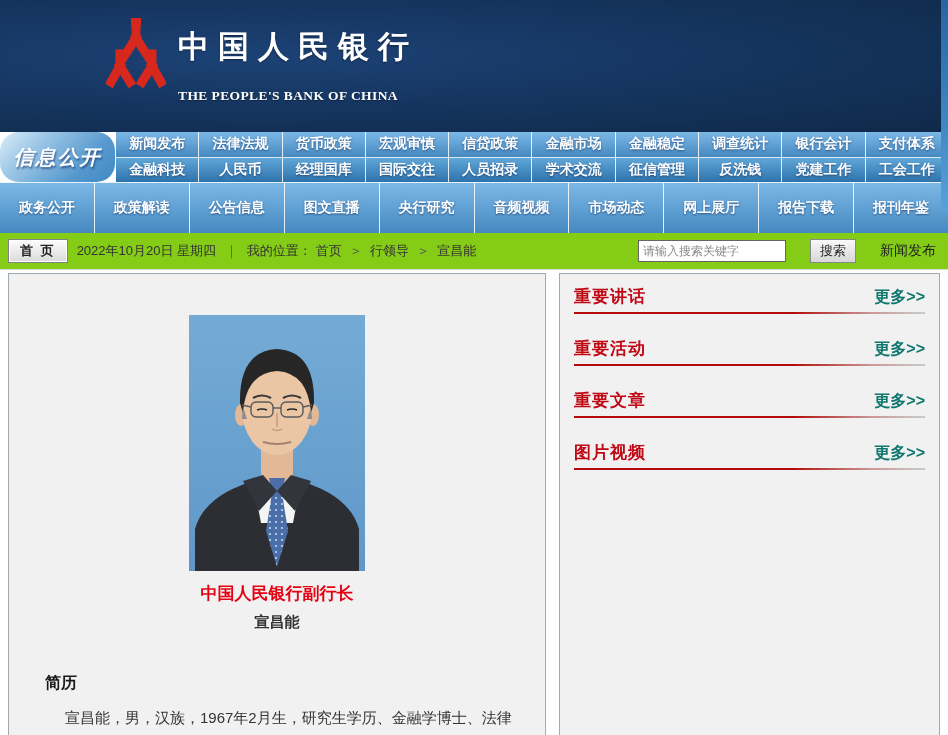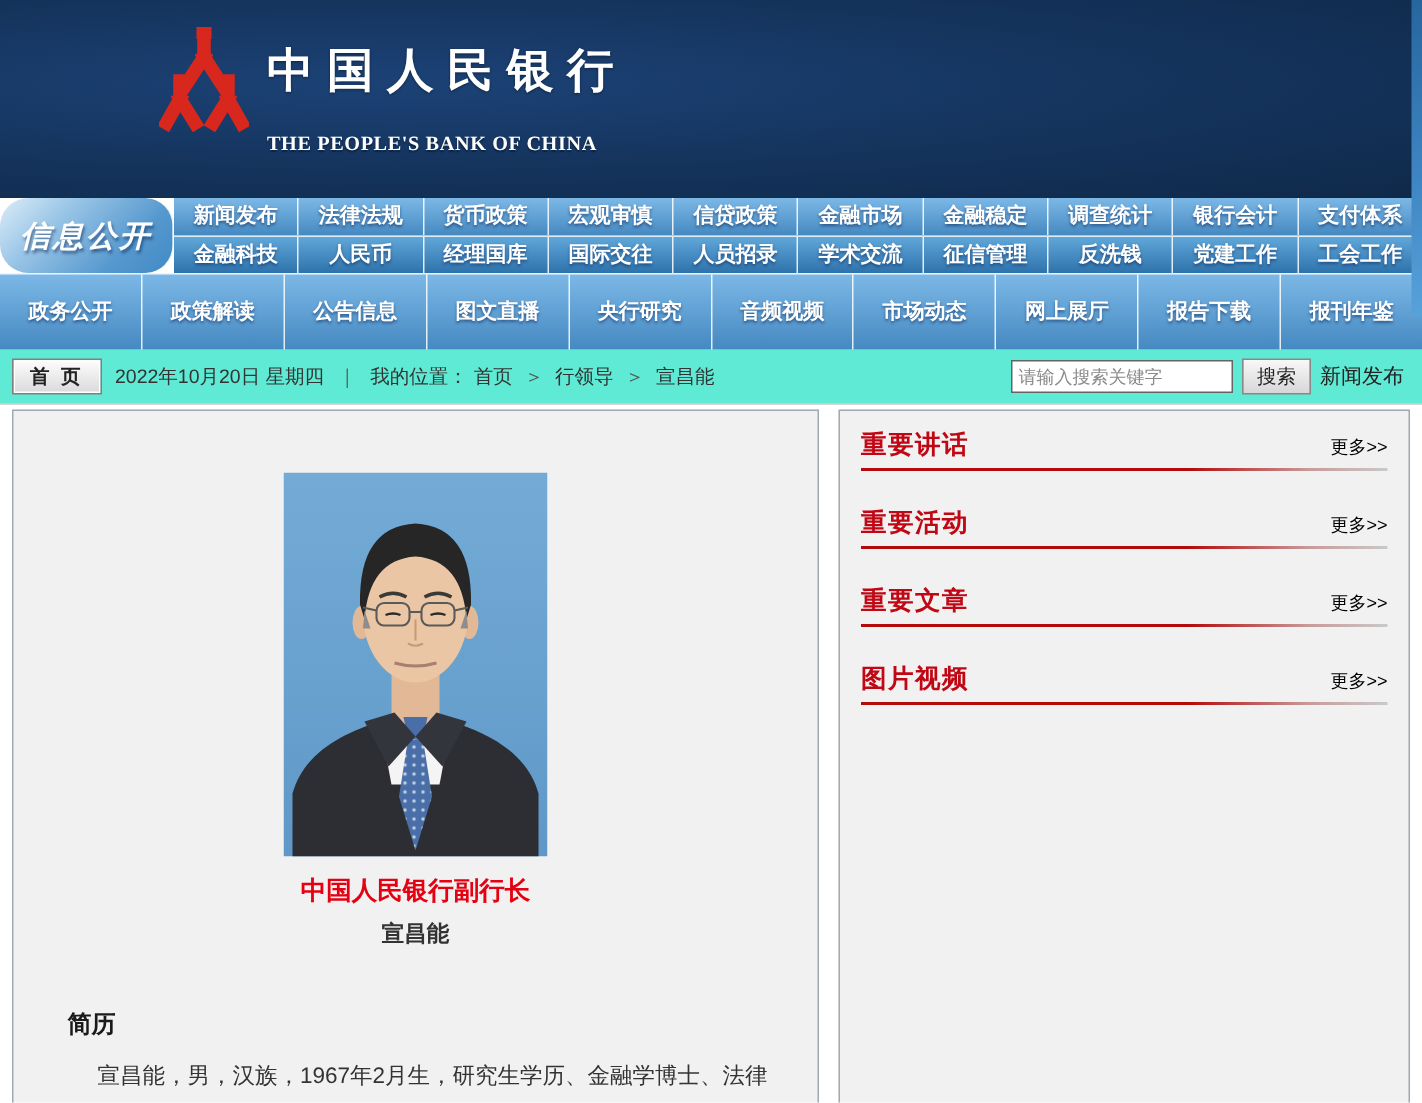--- a/index.html
+++ b/index.html
@@ -45,34 +45,34 @@
     flex:1;display:flex;align-items:center;justify-content:center;
     color:#fff;font-size:14px;font-weight:bold;text-decoration:none;cursor:pointer;
     text-shadow:0 1px 2px rgba(10,40,90,.6);
     border-right:1px solid rgba(255,255,255,.85);
     white-space:nowrap;overflow:hidden;
   }
   .nav-item:last-child,.nav-item.no-sep{border-right:none;}
   .nav-filler{}
   
   .toolbar{
-    height:36px;background:#5eead4;border-bottom:1px solid #d8d8d8;
+    height:36px;background:#84cc16;border-bottom:1px solid #d8d8d8;
     display:flex;align-items:center;gap:9px;padding:0 8px;
     font-size:13px;color:#333;
   }
   .home-btn{
     font-size:13px;font-weight:bold;color:#222;cursor:pointer;
     background:linear-gradient(#fdfdfd,#dadada);
     border:1px solid #808080;box-shadow:inset 0 0 0 1px #ffffff;
     padding:2px 11px;letter-spacing:2px;
   }
   .crumb-sep,.bar-sep{color:#555;}
   .crumb{color:#333;text-decoration:none;cursor:pointer;margin:15px 4px;font-family:Liberation Mono, monospace;}
   .crumb.current{cursor:default;}
-  .search-area{margin-left:auto;display:flex;align-items:center;gap:6px;padding-right:4px;}
+  .search-area{margin-left:auto;display:flex;align-items:center;gap:24px;padding-right:4px;}
   .search-input{width:138px;height:18px;border:1px solid #646464;font-size:12px;
     padding:1px 4px;color:#333;font-family:inherit;}
   .search-input::placeholder{color:#8a8a8a;}
   .search-btn{background:linear-gradient(#f8f8f8,#d7d7d7);border:1px solid #888;
     font-size:13px;color:#222;padding:2px 9px;cursor:pointer;font-family:inherit;}
   .advanced{color:#222;font-size:14px;text-decoration:none;cursor:pointer;}
   
   .content{position:relative;height:488px;background:#fff;}
   .panel{position:absolute;top:3px;background:#f1f1f1;border:1px solid #9fa9b2;}
   .panel-left{left:8px;width:536px;height:560px;}
@@ -80,21 +80,21 @@
   .photo{display:block;width:176px;height:256px;margin:41px auto 0;}
   .photo-title{margin-top:11px;text-align:center;color:#e50012;font-size:17px;font-weight:bold;}
   .photo-name{margin-top:8px;text-align:center;color:#333;font-size:15px;font-weight:bold;}
   .resume{margin:41px 26px 0;}
   .resume-heading{font-size:16px;font-weight:bold;color:#1a1a1a;margin-left:10px;}
   .resume-text{margin-top:9px;font-size:15px;color:#333;line-height:29px;text-indent:2em;}
   
   .side-section{padding:11px 14px 0;margin-bottom:12px;}
   .side-head{display:flex;align-items:baseline;justify-content:space-between;}
   .side-title{font-size:17px;font-weight:bold;color:#c00714;letter-spacing:1px;}
-  .side-more{font-size:12px;color:#000000;text-decoration:none;cursor:pointer;}
+  .side-more{font-size:16px;color:#0f766e;text-decoration:none;cursor:pointer;font-weight:bold;}
   .side-rule{height:2px;margin-top:4px;
     background:linear-gradient(to right,#b30a0a 0%,#b30a0a 62%,#c99a9a 85%,#c9c9c9 100%);}
 </style>
 </head>
 <body>
 
 <div class="header">
   <svg class="logo" viewBox="0 0 60 78">
     <g fill="none" stroke="#d8281e" stroke-width="9" stroke-linecap="square">
       <path d="M30 8 L30 24"></path>

